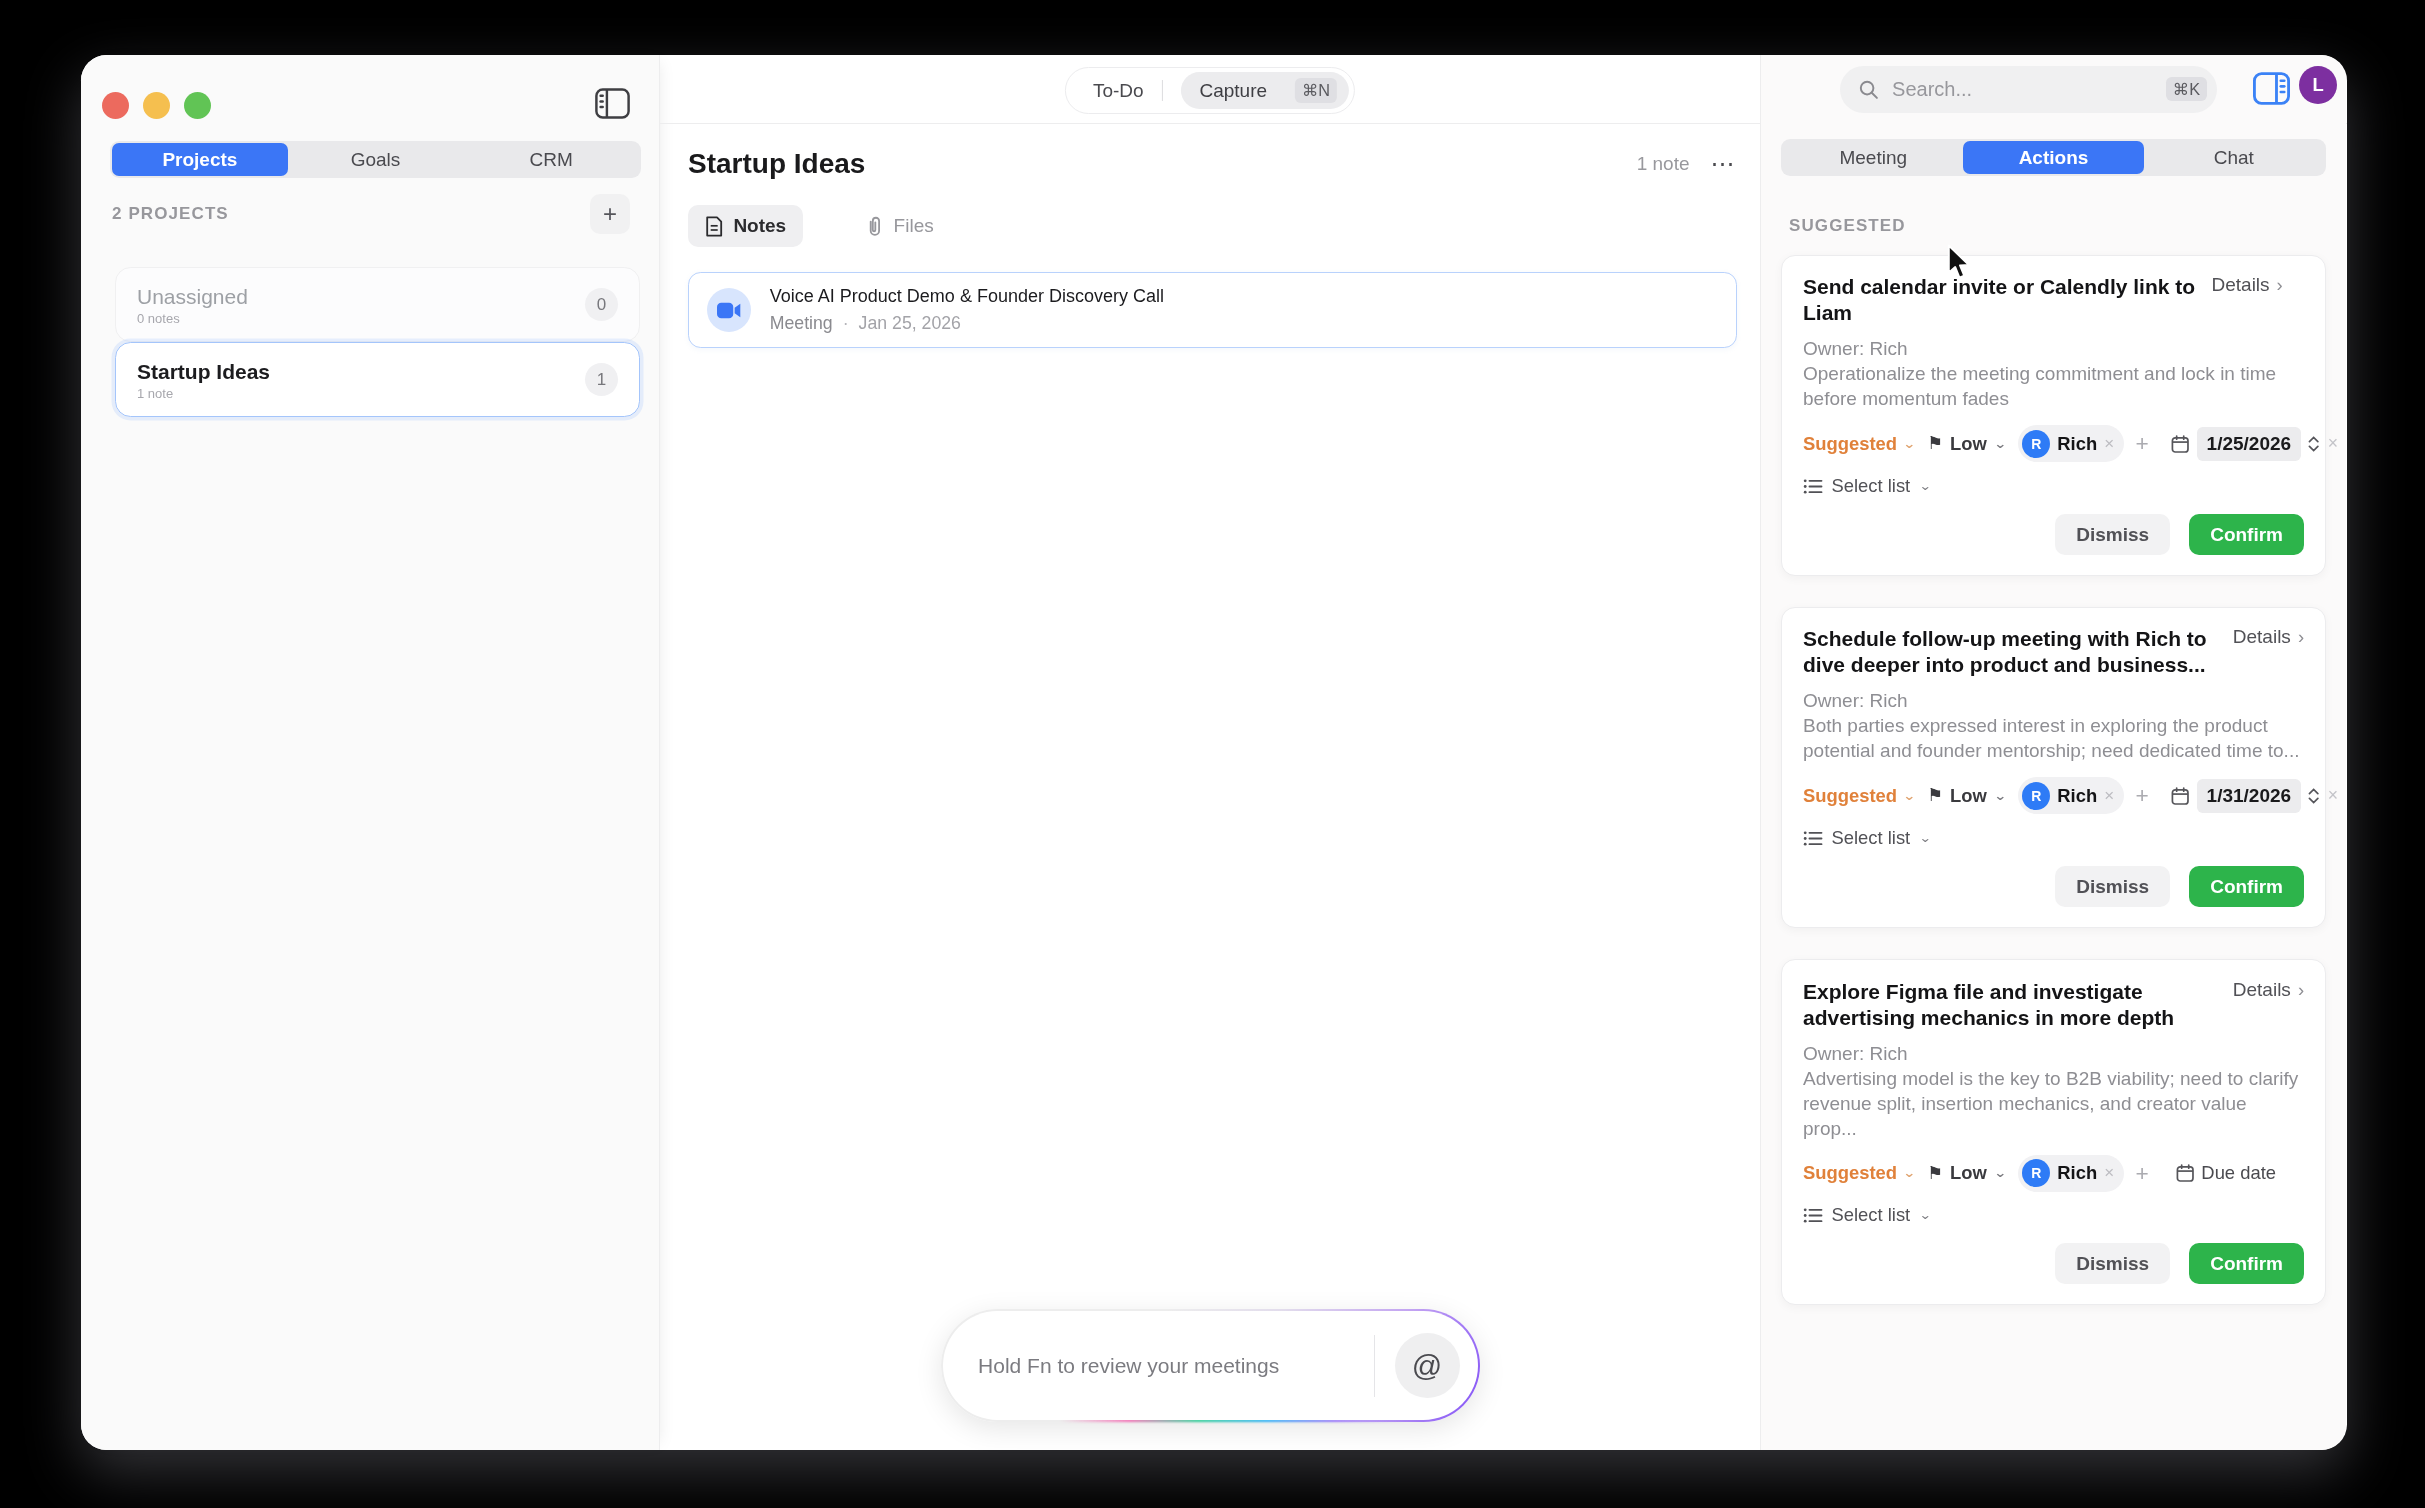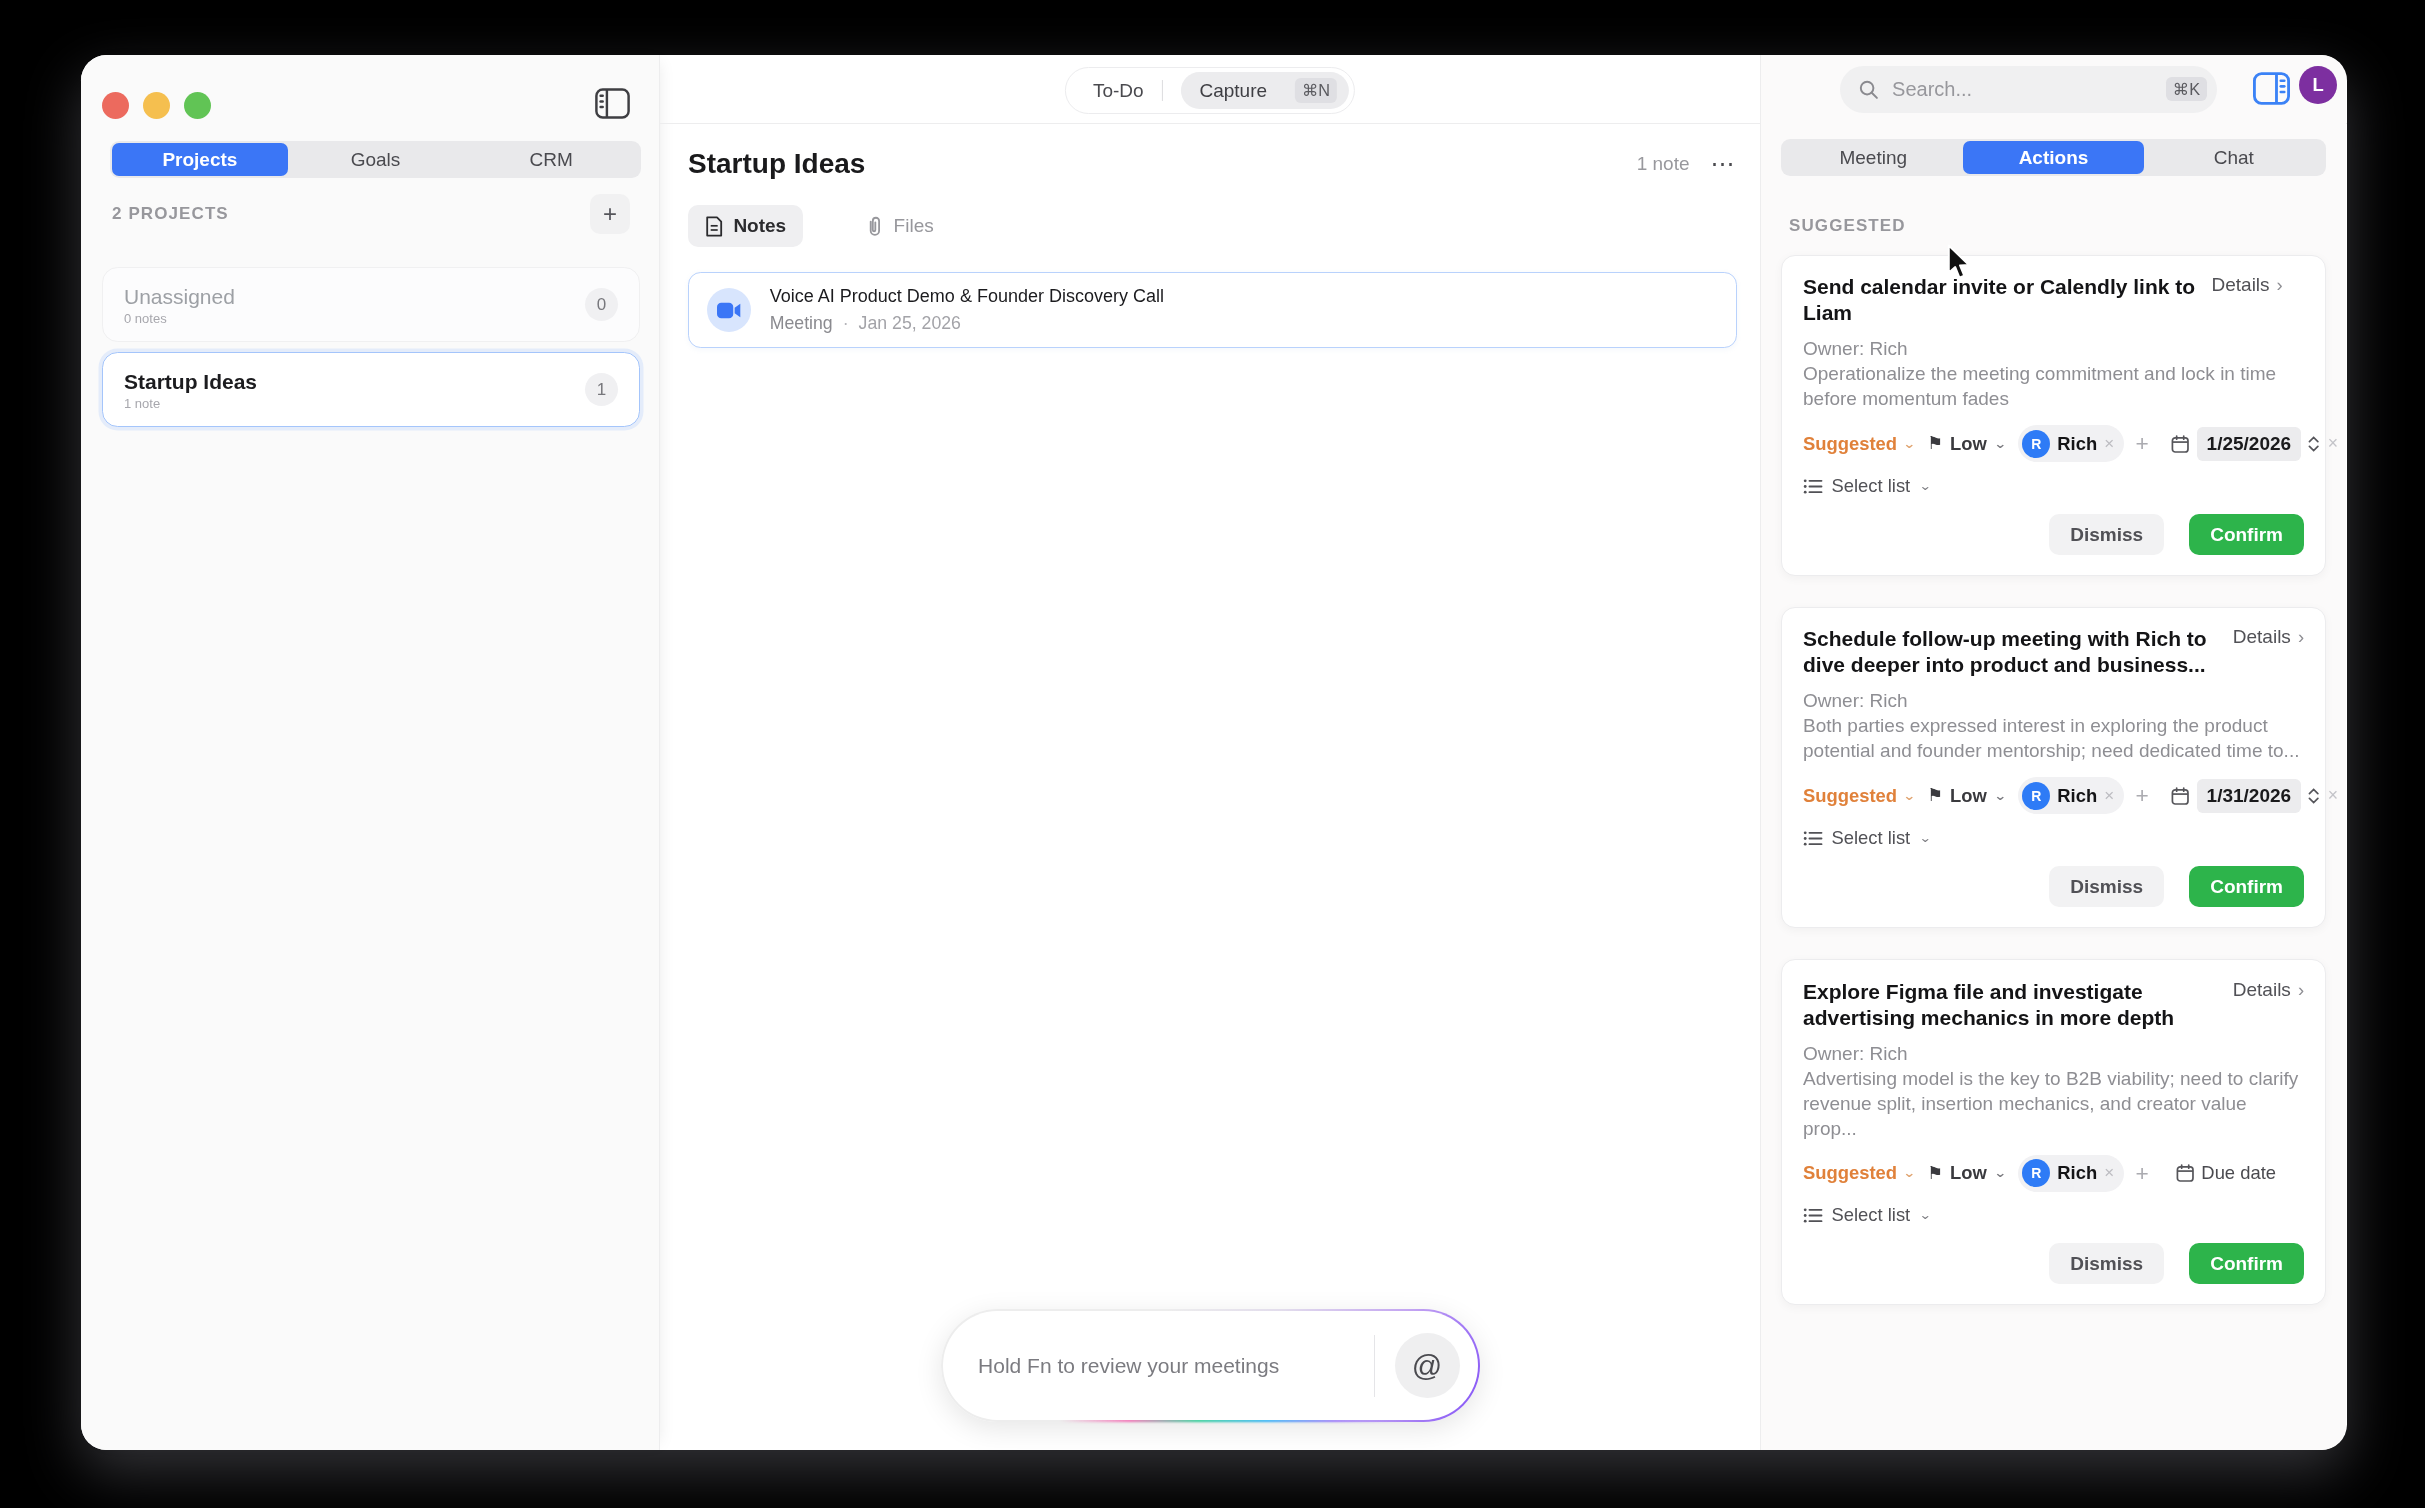--- a/index.html
+++ b/index.html
@@ -24,22 +24,22 @@
   .seg { position:absolute; left:29px; top:86px; width:531px; height:37px; background:#e9e9eb;
          border-radius:9.2px; display:flex; padding:2.1px; }
   .seg .segitem { flex:1; display:flex; align-items:center; justify-content:center;
                   font-size:19px; color:#4a4a4f; border-radius:7px; cursor:pointer; }
   .seg .segitem.active { background:#3b76f6; color:#fff; font-weight:700; }
   .sb-section-label { position:absolute; left:31px; top:149px; font-size:17px; font-weight:700;
                       letter-spacing:1.1px; color:#97979c; }
   .sb-add { position:absolute; right:29px; top:139px; width:40px; height:40px; background:#f1f1f2;
             border-radius:10px; display:flex; align-items:center; justify-content:center;
             font-size:24px; color:#55555a; cursor:pointer; }
-  .proj-list { position:absolute; left:21px; right:19px; top:212px; display:flex;
-               flex-direction:column; gap:10px; }
+  .proj-list { position:absolute; left:34px; right:19px; top:212px; display:flex;
+               flex-direction:column; }
   .proj-card { height:75px; border-radius:15.6px; background:#fcfcfd; border:0.7px solid #f0f0f1;
                display:flex; align-items:center; padding:0 21px; cursor:pointer; }
   .proj-card.selected { background:#fff; border:1.4px solid #a4c5fb;
                         box-shadow:0 0 0 3.5px rgba(120,170,255,.16); }
   .proj-text { flex:1; }
   .proj-name { font-size:21px; font-weight:500; color:#9da0a5; line-height:27px; }
   .proj-card.selected .proj-name { color:#1c1c1f; font-weight:600; }
   .proj-sub { font-size:13px; color:#a7a7ad; margin-top:1.4px; }
   .proj-count { width:33px; height:33px; border-radius:50%; background:#f0f0f2; color:#77777c;
                 font-size:17px; display:flex; align-items:center; justify-content:center; }
@@ -131,21 +131,21 @@
   .plus-sm { font-size:22.7px; color:#ababb0; cursor:pointer; }
   .ctrl-spacer { flex:1; }
   .due-group { display:flex; align-items:center; gap:7px; cursor:pointer; }
   .date-box { background:#ececee; border-radius:5.7px; padding:5.7px 10px; font-size:19px;
               font-weight:600; color:#1a1a1c; cursor:text; }
   .stepper { display:flex; flex-direction:column; gap:1.4px; cursor:pointer; }
   .row-x { font-size:17.7px; color:#c4c4c9; cursor:pointer; margin-left:1.4px; }
   .due-label { font-size:18.4px; color:#4a4a4f; }
   .select-row { display:flex; align-items:center; gap:8.5px; margin-top:12.7px; cursor:pointer; }
   .select-label { font-size:18.4px; color:#515156; }
-  .btn-row { display:flex; justify-content:flex-end; gap:25px; margin-top:17px; }
+  .btn-row { display:flex; justify-content:flex-end; gap:19px; margin-top:17px; }
   .btn { height:41px; border:none; border-radius:10px; padding:0 21px; font-size:19px;
          font-family:inherit; cursor:pointer; }
   .btn.dismiss { background:#f2f2f3; color:#515156; font-weight:600; }
   .btn.confirm { background:#2db44b; color:#fff; font-weight:700; }
 
   .cursor { position:absolute; left:1946px; top:244px; z-index:50; }
   svg { display:block; }
 </style>
 </head>
 <body>

